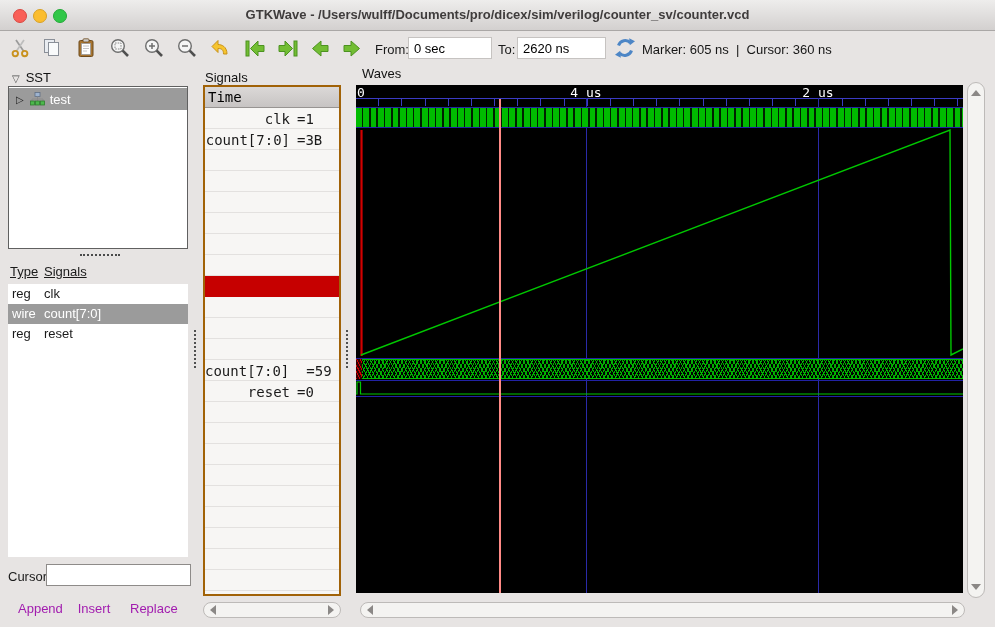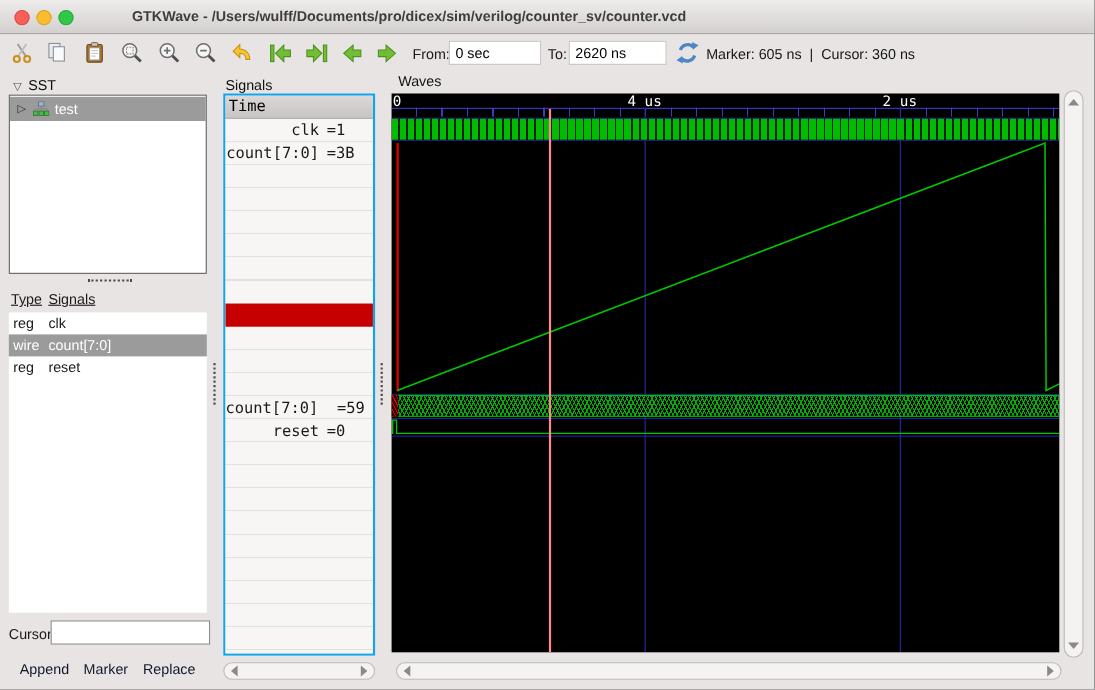--- a/index.html
+++ b/index.html
@@ -6,21 +6,21 @@
   .window{position:relative;width:995px;height:627px;background:#e7e4e3;overflow:hidden;
           font-family:"Liberation Sans",sans-serif;font-size:13px;color:#1a1a1a;}
   
   .titlebar{position:absolute;left:0;top:0;width:995px;height:30px;
             background:linear-gradient(#eeedec,#d3d0cf);border-bottom:1px solid #aaa7a6;}
   .tl{position:absolute;top:9px;width:12px;height:12px;border-radius:50%;}
   .tl.red{left:13px;background:#f95f57;border:0.5px solid #d94942;}
   .tl.yellow{left:33px;background:#fbbd2e;border:0.5px solid #d8a125;}
   .tl.green{left:53px;background:#31c748;border:0.5px solid #24a938;}
   .title{position:absolute;left:120px;right:120px;top:0;height:30px;line-height:30px;
-         text-align:left;font-weight:bold;color:#3f3c3c;white-space:nowrap;overflow:hidden;}
+         text-align:center;font-weight:bold;color:#3f3c3c;white-space:nowrap;overflow:hidden;}
   
   .toolbar{position:absolute;left:0;top:30px;width:995px;height:40px;}
   .tbtn{position:absolute;top:5px;width:24px;height:26px;display:flex;align-items:center;justify-content:center;}
   .tb-label{position:absolute;top:12px;}
   .tb-input{position:absolute;top:7px;height:22px;border:1px solid #c6c3c1;background:#fff;
             font-family:"Liberation Sans",sans-serif;font-size:13px;padding:0 5px;box-sizing:border-box;}
   .marker-text{position:absolute;top:12px;white-space:nowrap;color:#161616;}
   
   .pane-label{position:absolute;color:#111;}
   
@@ -31,24 +31,24 @@
   .cols-header{position:absolute;top:264px;text-decoration:underline;}
   .list-box{position:absolute;left:8px;top:284px;width:180px;height:273px;background:#fff;}
   .list-row{position:relative;height:20px;line-height:20px;white-space:nowrap;}
   .list-row.sel{background:#9b9b9b;color:#fff;}
   .cell-type{position:absolute;left:4px;}
   .cell-name{position:absolute;left:36px;}
   .filter-label{position:absolute;left:8px;top:569px;}
   .filter-input{position:absolute;left:46px;top:564px;width:145px;height:22px;border:1px solid #8e8b89;background:#fff;
                 box-sizing:border-box;font-family:"Liberation Sans",sans-serif;font-size:13px;padding:0 4px;}
   .flat-btn{position:absolute;top:597px;height:22px;line-height:22px;background:transparent;border:none;
-            font-family:"Liberation Sans",sans-serif;font-size:13px;color:#0f172a;text-align:center;}
+            font-family:"Liberation Sans",sans-serif;font-size:13px;color:#a21caf;text-align:center;}
   .v-grip{position:absolute;width:0;height:38px;border-left:2px dotted #4f4f4f;}
   
-  .sig-panel{position:absolute;left:203px;top:85px;width:138px;height:511px;border:2px solid #0ea5e9;
+  .sig-panel{position:absolute;left:203px;top:85px;width:138px;height:511px;border:2px solid #a16207;
              box-sizing:border-box;background:#f7f6f4;font-family:"DejaVu Sans Mono",monospace;font-size:14px;}
   .time-hdr{position:absolute;left:0;top:0;right:0;height:21px;line-height:20px;padding-left:3px;
             background:linear-gradient(#dbd8d7,#c7c4c3);border-bottom:1px solid #979492;box-sizing:border-box;color:#000;}
   .sig-body{position:absolute;left:0;top:21px;right:0;bottom:0;
             background:repeating-linear-gradient(180deg,#f7f6f4 0 20px,#e3e1df 20px 21px);}
   .sig-row{position:absolute;left:0;right:0;height:21px;display:flex;align-items:center;padding-right:4px;box-sizing:border-box;}
   .sig-name{flex:1;text-align:right;white-space:pre;}
   .sig-val{width:38px;text-align:left;white-space:pre;}
   .sel-red{position:absolute;left:0;right:0;height:21px;background:#c60000;}
   
@@ -219,21 +219,21 @@
     <div class="list-row">
       <span class="cell-type">reg</span>
       <span class="cell-name">reset</span>
     </div>
   </div>
 
   <div class="filter-label">Cursor:</div>
   <input class="filter-input" value="" style="">
 
   <button class="flat-btn" style="left:12px;width:54px">Append</button>
-  <button class="flat-btn" style="left:70px;width:48px">Marker</button>
+  <button class="flat-btn" style="left:70px;width:48px">Insert</button>
   <button class="flat-btn" style="left:124px;width:58px">Replace</button>
 
   <div class="v-grip" style="left:194px;top:330px"></div>
   <div class="v-grip" style="left:346px;top:330px"></div>
 
   <div class="pane-label" style="left:205px;top:70px">Signals</div>
 
   <div class="sig-panel">
     <div class="time-hdr">Time</div>
     <div class="sig-body">

